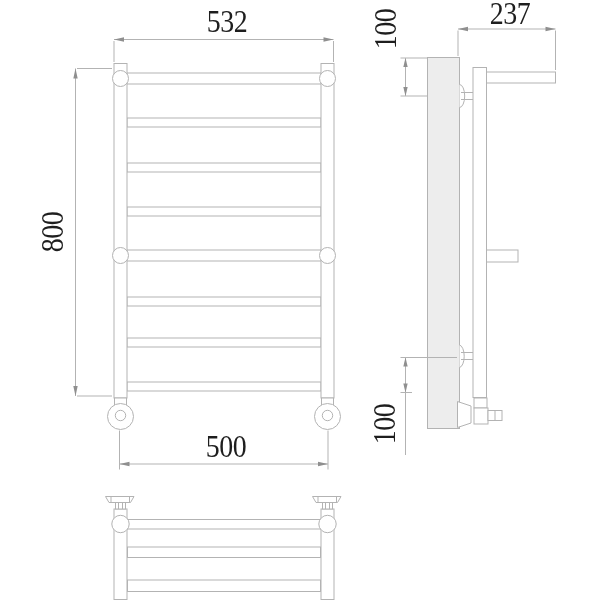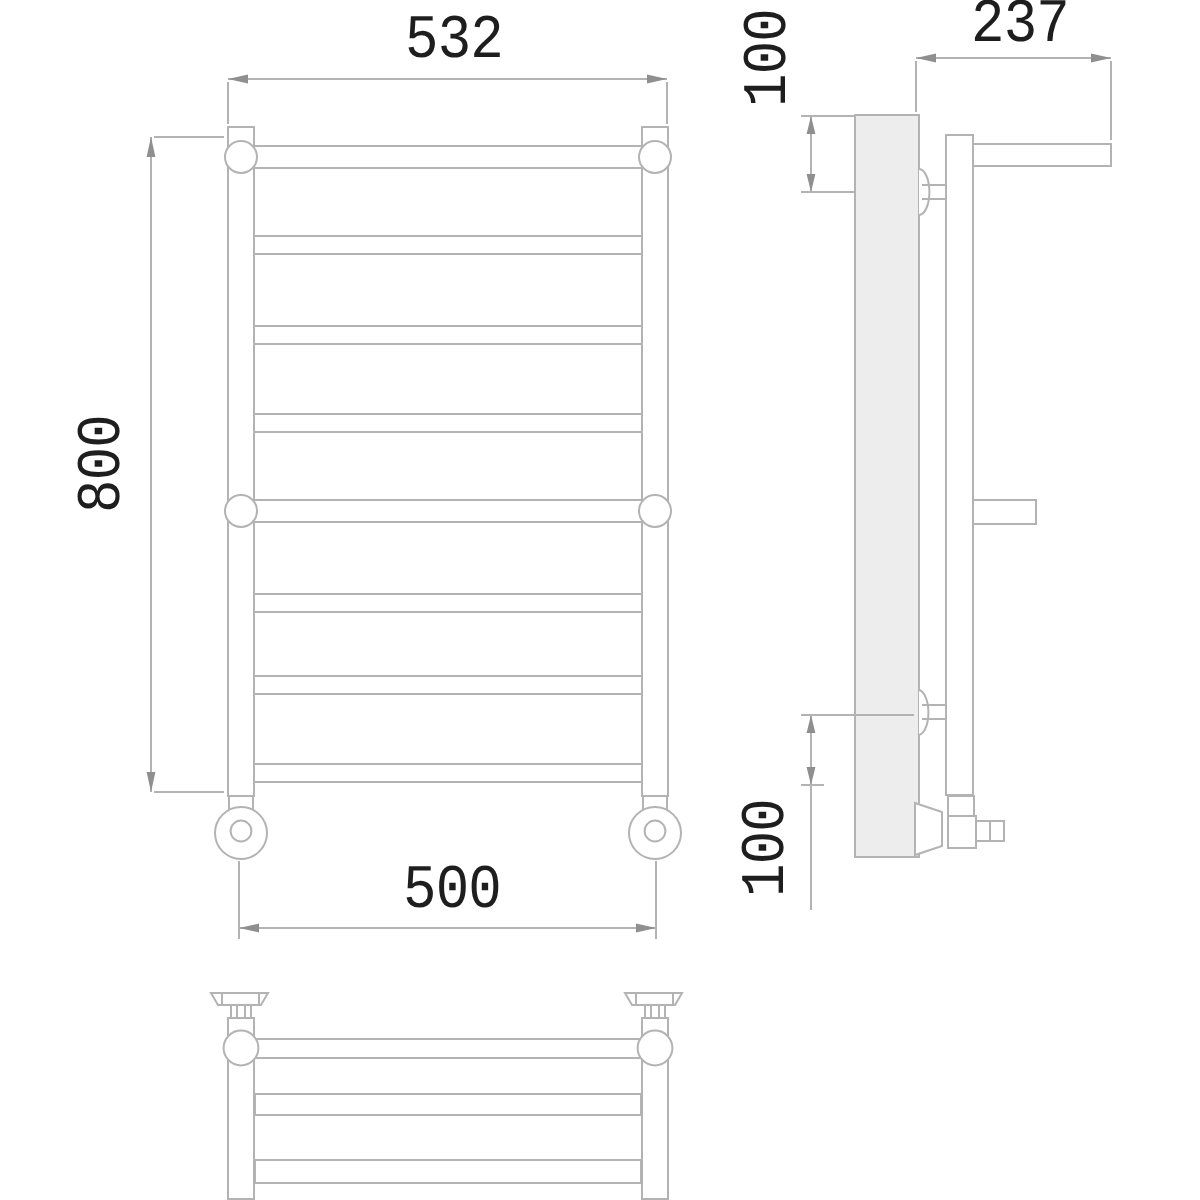--- a/index.html
+++ b/index.html
@@ -1,19 +1,19 @@
 <!DOCTYPE html>
 <html style="--line: #b3b3b3; --tick: #8f8f8f; --text: #1e1e1e; --plate: #ededed; --background: #ffffff;"><head>
 <meta charset="utf-8">
 <style>
   html,body{margin:0;padding:0;}
   .canvas{
     position:relative;width:600px;height:600px;
     background:var(--background,#fff);
-    font-family:Liberation Mono, monospace;
+    font-family:Liberation Serif, serif;
     overflow:hidden;
   }
   svg{position:absolute;left:0;top:0;}
   .s{stroke:var(--line);stroke-width:1;fill:none;}
   .sw{stroke:var(--line);stroke-width:1;fill:#fff;}
   .sp{stroke:var(--line);stroke-width:1;fill:var(--plate);}
   .dim{stroke:var(--line);stroke-width:1;fill:none;}
   .arr{fill:var(--tick);stroke:none;}
   .lbl{
     position:absolute;

